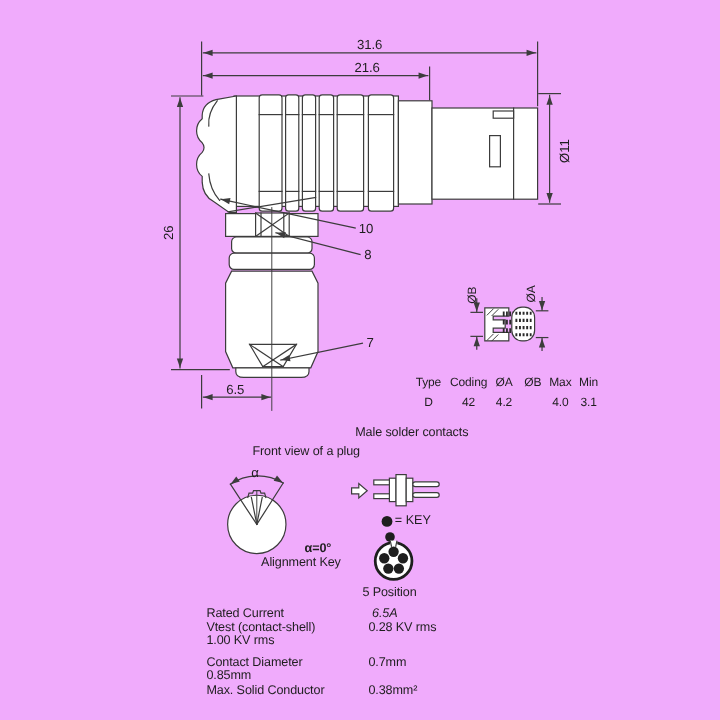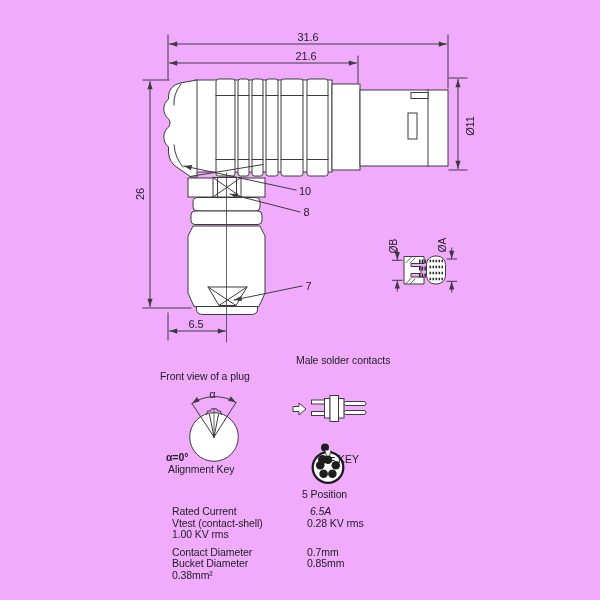--- a/index.html
+++ b/index.html
@@ -1,20 +1,20 @@
 <!DOCTYPE html>
 <html><head>
 <meta charset="utf-8">
 <style>
   html,body{margin:0;padding:0;background:#fff;}
   .canvas{position:relative;width:600px;height:600px;background:#f0abfc;
           font-family:"Liberation Sans",sans-serif;color:#1e1e1e;overflow:hidden;}
   .abs{position:absolute;}
   .t{font-size:10.5px;line-height:11px;white-space:nowrap;letter-spacing:-0.1px;color:#1e1e1e;}
-  .ctr{text-align:left;}
+  .ctr{text-align:right;}
   
   .ctab{font-size:10px;letter-spacing:-0.1px;}
   .trow{display:flex;}
   .trow.vals{margin-top:5px;}
   .tcell{text-align:center;white-space:nowrap;}
   .c0{width:34px}.c1{width:33px}.c2{width:26px}.c3{width:22px}.c4{width:24px}.c5{width:23px}
   
   .specs{font-size:10.5px;letter-spacing:-0.1px;}
   .srow{display:flex;height:11.5px;line-height:11.5px;white-space:nowrap;}
   .srow.gap{margin-top:6px;}
@@ -213,46 +213,64 @@
   </svg>
 
   <div class="abs t ctr" style="left:160px;top:371px;width:140px;">Front view of a plug</div>
 
   <div class="abs t" style="left:296px;top:355px;">Male solder contacts</div>
 
   <div class="abs t ctr" style="left:168px;top:464px;width:116px;">Alignment Key</div>
 
   <div class="abs t ctr" style="left:166px;top:452px;width:110px;font-weight:bold;">α=0°</div>
 
-  <div class="abs keyline" style="left:318px;top:454px;">
+  <div class="abs keyline" style="left:318px;top:429px;">
     <span class="keydot"></span>
     <span>= KEY</span>
   </div>
 
   <div class="abs t" style="left:302px;top:489px;">5 Position</div>
 
+  <div class="abs ctab" style="left:340px;top:314px;">
+    <div class="trow">
+      <span class="tcell c0">Type</span>
+      <span class="tcell c1">Coding</span>
+      <span class="tcell c2">ØA</span>
+      <span class="tcell c3">ØB</span>
+      <span class="tcell c4">Max</span>
+      <span class="tcell c5">Min</span>
+    </div>
+    <div class="trow vals">
+      <span class="tcell c0">D</span>
+      <span class="tcell c1">42</span>
+      <span class="tcell c2">4.2</span>
+      <span class="tcell c3"></span>
+      <span class="tcell c4">4.0</span>
+      <span class="tcell c5">3.1</span>
+    </div>
+  </div>
 
   <div class="abs specs" style="left:172px;top:506px;width:250px;">
     <div class="srow">
       <span class="slabel">Rated Current</span>
       <span class="svalue indent">6.5A</span>
     </div>
     <div class="srow">
       <span class="slabel">Vtest (contact-shell)</span>
       <span class="svalue">0.28 KV rms</span>
     </div>
     <div class="srow">
       <span class="svalue">1.00 KV rms</span>
     </div>
     <div class="srow gap">
       <span class="slabel">Contact Diameter</span>
       <span class="svalue">0.7mm</span>
     </div>
     <div class="srow">
-      <span class="slabel">Bucket Diameter</span>
       <span class="svalue">0.85mm</span>
     </div>
     <div class="srow">
+      <span class="slabel">Max. Solid Conductor</span>
       <span class="svalue">0.38mm²</span>
     </div>
   </div>
 
 </div>
 
 </body></html>

